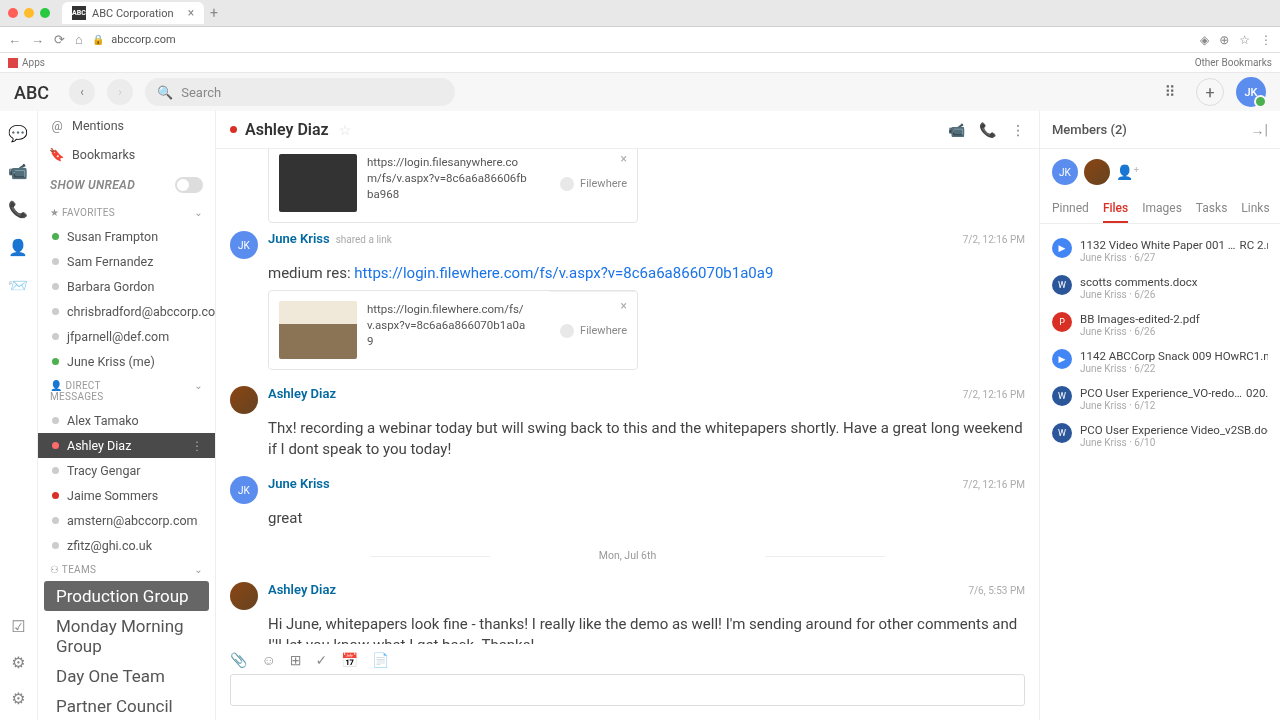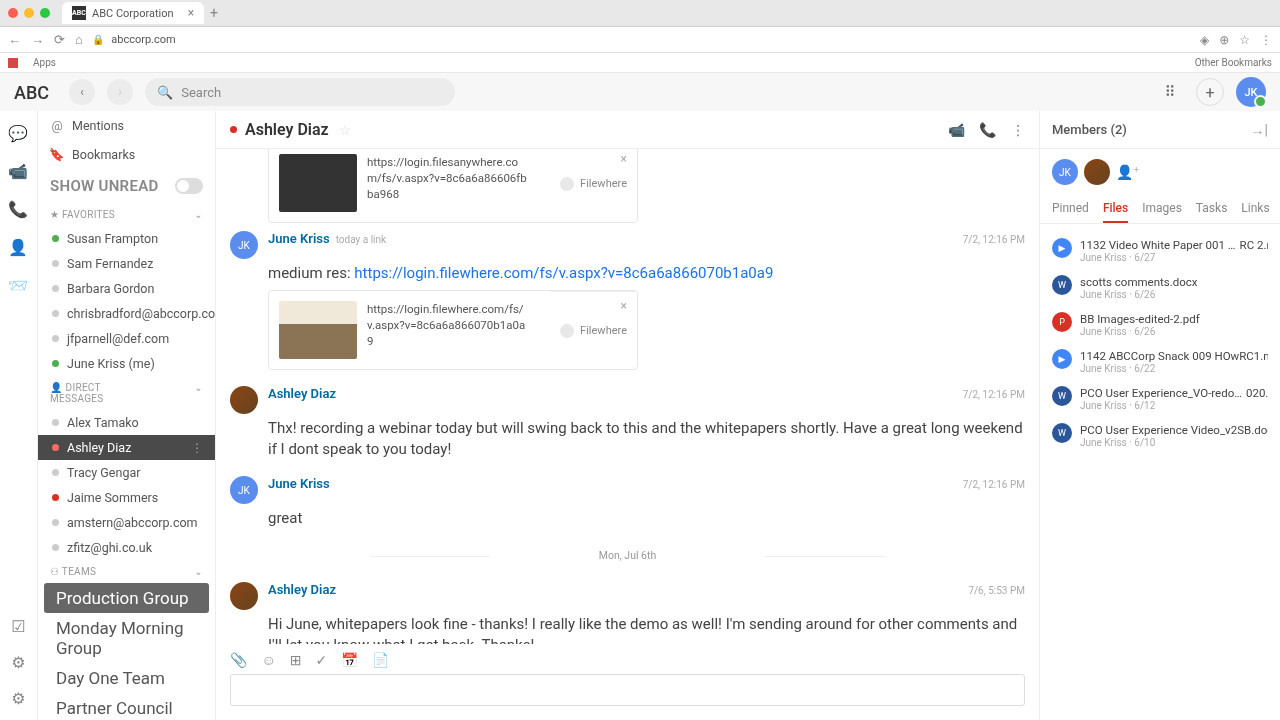--- a/index.html
+++ b/index.html
@@ -17,21 +17,21 @@
 .tab-close { color: #888; font-size: 12px; margin-left: 8px; cursor: pointer; }
 .new-tab { margin-left: 6px; color: #888; font-size: 14px; cursor: pointer; }
 
 .addr-bar { height: 26px; background: #fff; display: flex; align-items: center; padding: 0 8px; border-bottom: 1px solid #e0e0e0; gap: 10px; }
 .addr-bar .nav-btn { color: #888; font-size: 13px; cursor: pointer; }
 .addr-url { flex: 1; font-size: 11px; color: #555; display: flex; align-items: center; gap: 6px; }
 .lock-icon { color: #888; font-size: 10px; }
 .addr-right { display: flex; gap: 10px; color: #888; font-size: 12px; }
 
 .bookmarks-bar { height: 20px; background: #fff; border-bottom: 1px solid #e8e8e8; display: flex; align-items: center; padding: 0 8px; font-size: 10px; color: #777; justify-content: space-between; }
-.bookmarks-bar .apps { display: flex; align-items: center; gap: 15px; }
+.bookmarks-bar .apps { display: flex; align-items: center; gap: 4px; }
 .bookmarks-bar .apps-icon { width: 10px; height: 10px; background: #d44; }
 
 
 .app-header { height: 38px; background: #f7f7f7; display: flex; align-items: center; padding: 0 14px; gap: 12px; }
 .app-logo { font-size: 18px; font-weight: 500; color: #333; margin-right: 8px; }
 .nav-circle { width: 26px; height: 26px; border-radius: 50%; background: #ececec; display: flex; align-items: center; justify-content: center; color: #777; font-size: 12px; cursor: pointer; }
 .nav-circle.disabled { color: #ccc; }
 .search-box { flex: 0 0 310px; height: 28px; background: #ececec; border-radius: 14px; display: flex; align-items: center; padding: 0 12px; gap: 8px; color: #888; font-size: 13px; }
 .header-spacer { flex: 1; }
 .header-icon { width: 28px; height: 28px; display: flex; align-items: center; justify-content: center; color: #666; cursor: pointer; font-size: 15px; }
@@ -48,21 +48,21 @@
 .rail-icon.active { color: #d93025; }
 .rail-bottom { margin-top: auto; margin-bottom: 12px; display: flex; flex-direction: column; gap: 16px; align-items: center; }
 
 
 .sidebar { width: 178px; background: #fff; border-right: 1px solid #eee; overflow-y: auto; font-size: 12.5px; color: #555; }
 .sb-item { display: flex; align-items: center; padding: 7px 12px; gap: 8px; cursor: pointer; }
 .sb-icon { width: 14px; height: 14px; display: flex; align-items: center; justify-content: center; color: #888; }
 .sb-section { display: flex; align-items: flex-start; justify-content: space-between; padding: 6px 12px; font-size: 10px; color: #999; text-transform: uppercase; letter-spacing: 0.3px; cursor: pointer; gap: 48px; }
 .sb-section .chev { font-size: 10px; }
 .toggle-row { display: flex; align-items: center; justify-content: space-between; padding: 8px 12px; }
-.toggle-row .lbl { font-size: 15px; color: #888; font-weight: 600; letter-spacing: 0.3px; }
+.toggle-row .lbl { font-size: 12px; color: #888; font-weight: 600; letter-spacing: 0.3px; font-style: italic; }
 .toggle { width: 28px; height: 16px; background: #ddd; border-radius: 8px; position: relative; cursor: pointer; }
 .toggle::after { content: ''; position: absolute; left: 2px; top: 2px; width: 12px; height: 12px; background: #fff; border-radius: 50%; }
 .presence { width: 7px; height: 7px; border-radius: 50%; background: #4caf50; flex-shrink: 0; }
 .presence.away { background: #ccc; }
 .presence.busy { background: #d93025; }
 .sb-list-item { display: flex; align-items: center; padding: 5px 12px 5px 14px; gap: 8px; cursor: pointer; font-size: 12.5px; }
 .sb-list-item.active { background: #4a4a4a; color: #fff; }
 .sb-list-item.active .presence.busy { background: #ff6b6b; }
 .sb-list-item .dots { margin-left: auto; color: #aaa; font-size: 12px; }
 .team-item { padding: 5px 12px 5px 18px; cursor: pointer; font-size: 17px; }
@@ -319,21 +319,21 @@
           <span class="fw-icon"></span>
           <span>Filewhere</span>
         </div>
       </div>
 
       <div class="msg">
         <div class="msg-avatar jk">JK</div>
         <div class="msg-content">
           <div class="msg-head">
             <span class="msg-name">June Kriss</span>
-            <span class="msg-meta">today a link</span>
+            <span class="msg-meta">shared a link</span>
             <span class="msg-time">7/2, 12:16 PM</span>
           </div>
           <div class="msg-text">
             <span>medium res: </span><a href="#">https://login.filewhere.com/fs/v.aspx?v=8c6a6a866070b1a0a9</a>
           </div>
           <div class="link-card">
             <div class="link-card-top">
               <div class="link-thumb biz"></div>
               <div class="link-url">https://login.filewhere.com/fs/v.aspx?v=8c6a6a866070b1a0a9</div>
               <span class="link-close">×</span>

